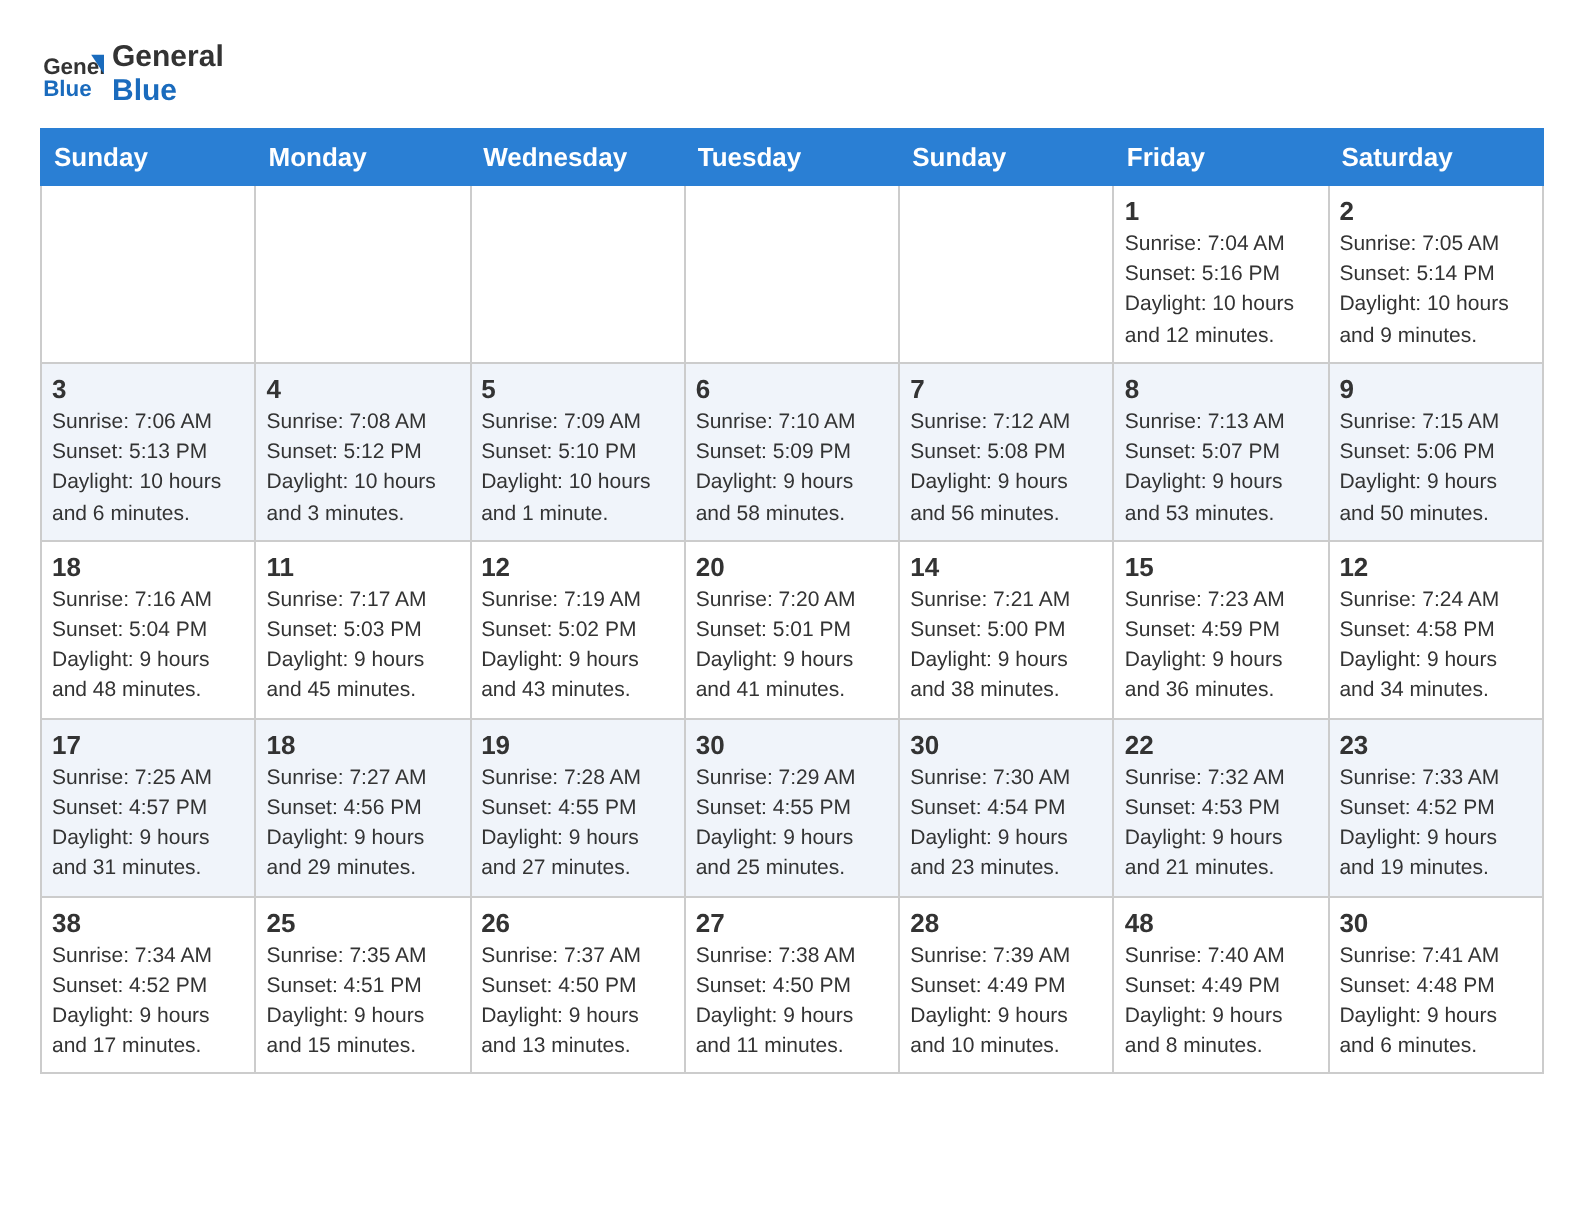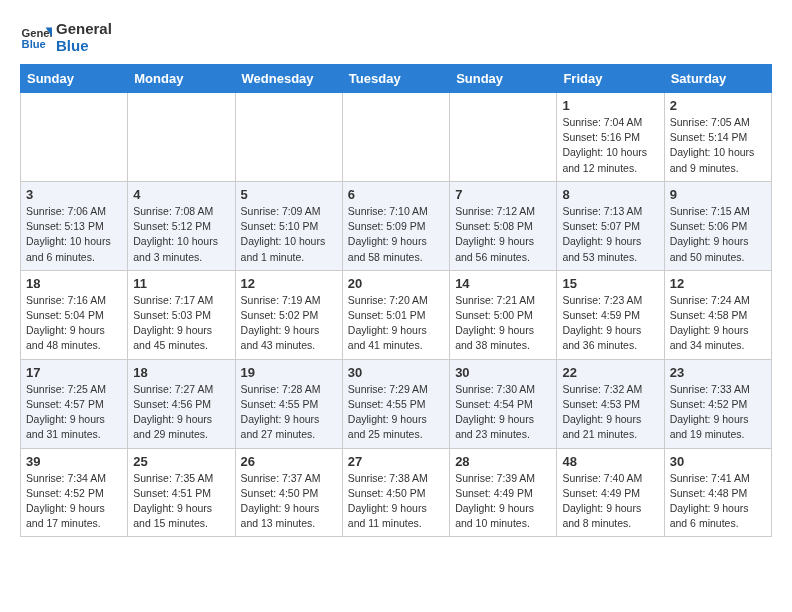--- a/index.html
+++ b/index.html
@@ -221,21 +221,21 @@
           <span class="day-num">22</span>
           <div class="day-info">Sunrise: 7:32 AM<br>Sunset: 4:53 PM<br>Daylight: 9 hours and 21 minutes.</div>
         </td>
         <td>
           <span class="day-num">23</span>
           <div class="day-info">Sunrise: 7:33 AM<br>Sunset: 4:52 PM<br>Daylight: 9 hours and 19 minutes.</div>
         </td>
       </tr>
       <tr>
         <td>
-          <span class="day-num">39</span>
+          <span class="day-num">38</span>
           <div class="day-info">Sunrise: 7:34 AM<br>Sunset: 4:52 PM<br>Daylight: 9 hours and 17 minutes.</div>
         </td>
         <td>
           <span class="day-num">25</span>
           <div class="day-info">Sunrise: 7:35 AM<br>Sunset: 4:51 PM<br>Daylight: 9 hours and 15 minutes.</div>
         </td>
         <td>
           <span class="day-num">26</span>
           <div class="day-info">Sunrise: 7:37 AM<br>Sunset: 4:50 PM<br>Daylight: 9 hours and 13 minutes.</div>
         </td>

